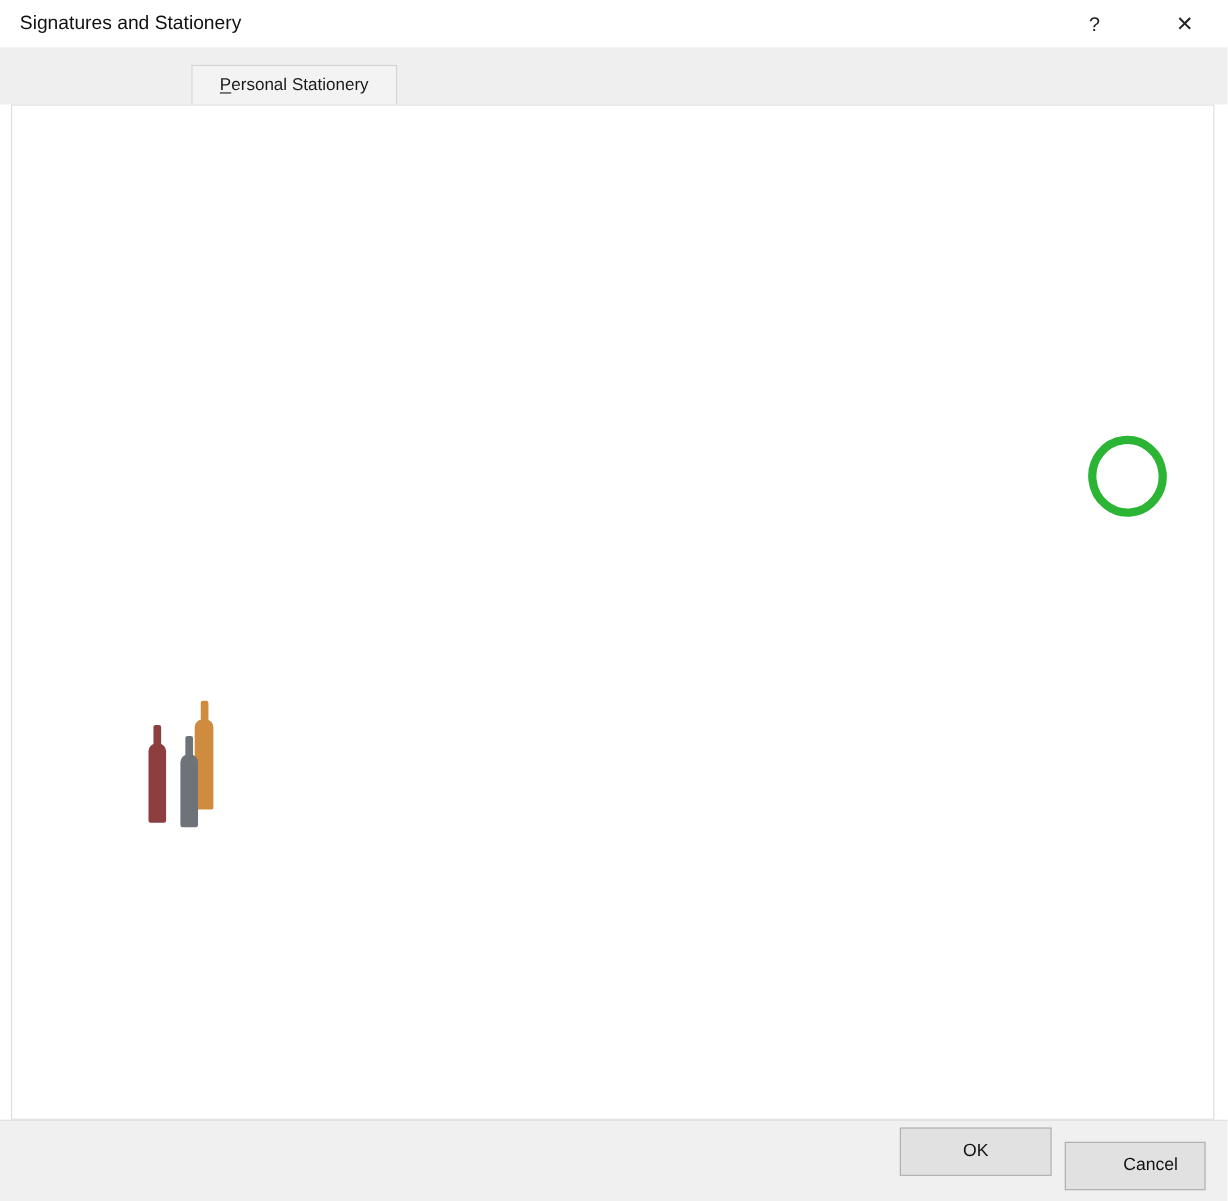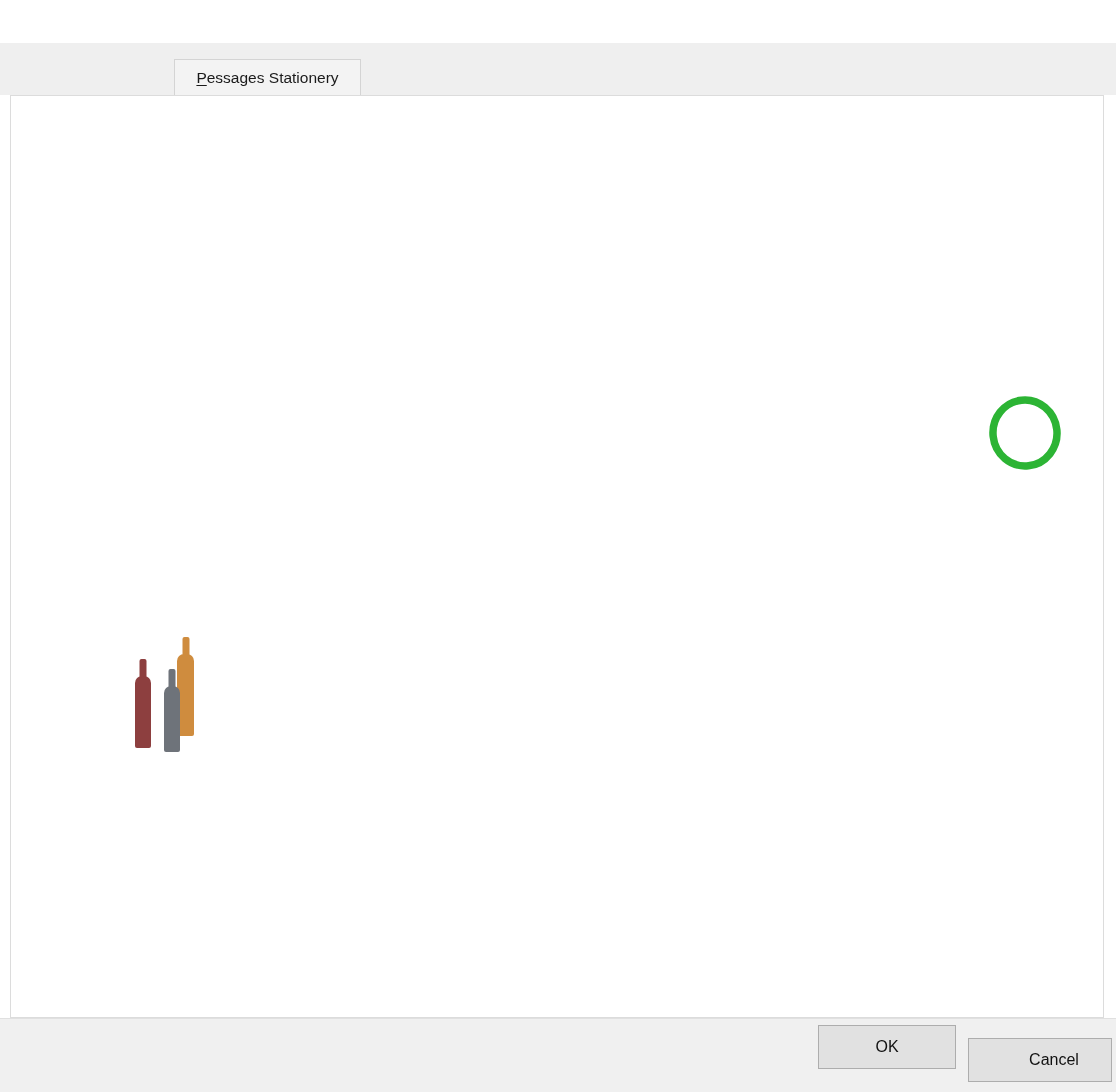--- a/index.html
+++ b/index.html
@@ -90,24 +90,29 @@
   .footer { position:absolute; left:0; top:1018px; width:100%; height:74px; background:#f0f0f0; border-top:1px solid #e0e0e0; }
   .footer .pbtn { font-size:16px; }
 
   svg { display:block; }
 </style>
 </head>
 <body>
 
 <div class="dialog">
 
+  <div class="titlebar">
+    <div class="title">Signatures and Stationery</div>
+    <div class="cap-btn help-btn">?</div>
+    <div class="cap-btn close-btn">✕</div>
+  </div>
 
   <div class="tabstrip"></div>
   <div class="tab tab-inactive">
-    <span><span class="ac">P</span><span>essages Stationery</span></span>
+    <span><span class="ac">P</span><span>ersonal Stationery</span></span>
   </div>
 
   <div class="panel"></div>
 
   <div class="label" style="left:18px; top:120px;">
     <span>E-mail </span><span class="ac">a</span><span>ccount:</span>
   </div>
   <div class="combo" style="left:170px; top:113px; width:921px; height:39px;">
     <span class="val">fkemp@mswalker.com</span>
     <span class="drop">
@@ -308,16 +313,16 @@
   </div>
   <div class="combo" style="left:196px; top:951px; width:895px; height:39px;">
     <span class="val">reply</span>
     <span class="drop">
         <span class="chev chev-down"></span>
       </span>
   </div>
 
   <div class="footer">
     <div class="pbtn" style="left:818px; top:6px; width:138px; height:44px;">OK</div>
-    <div class="pbtn" style="left:968px; top:19px; width:144px; height:44px;padding-left:28px;">Cancel</div>
+    <div class="pbtn" style="left:968px; top:19px; width:128px; height:44px;padding-left:28px;">Cancel</div>
   </div>
 
 </div>
 
 </body></html>

